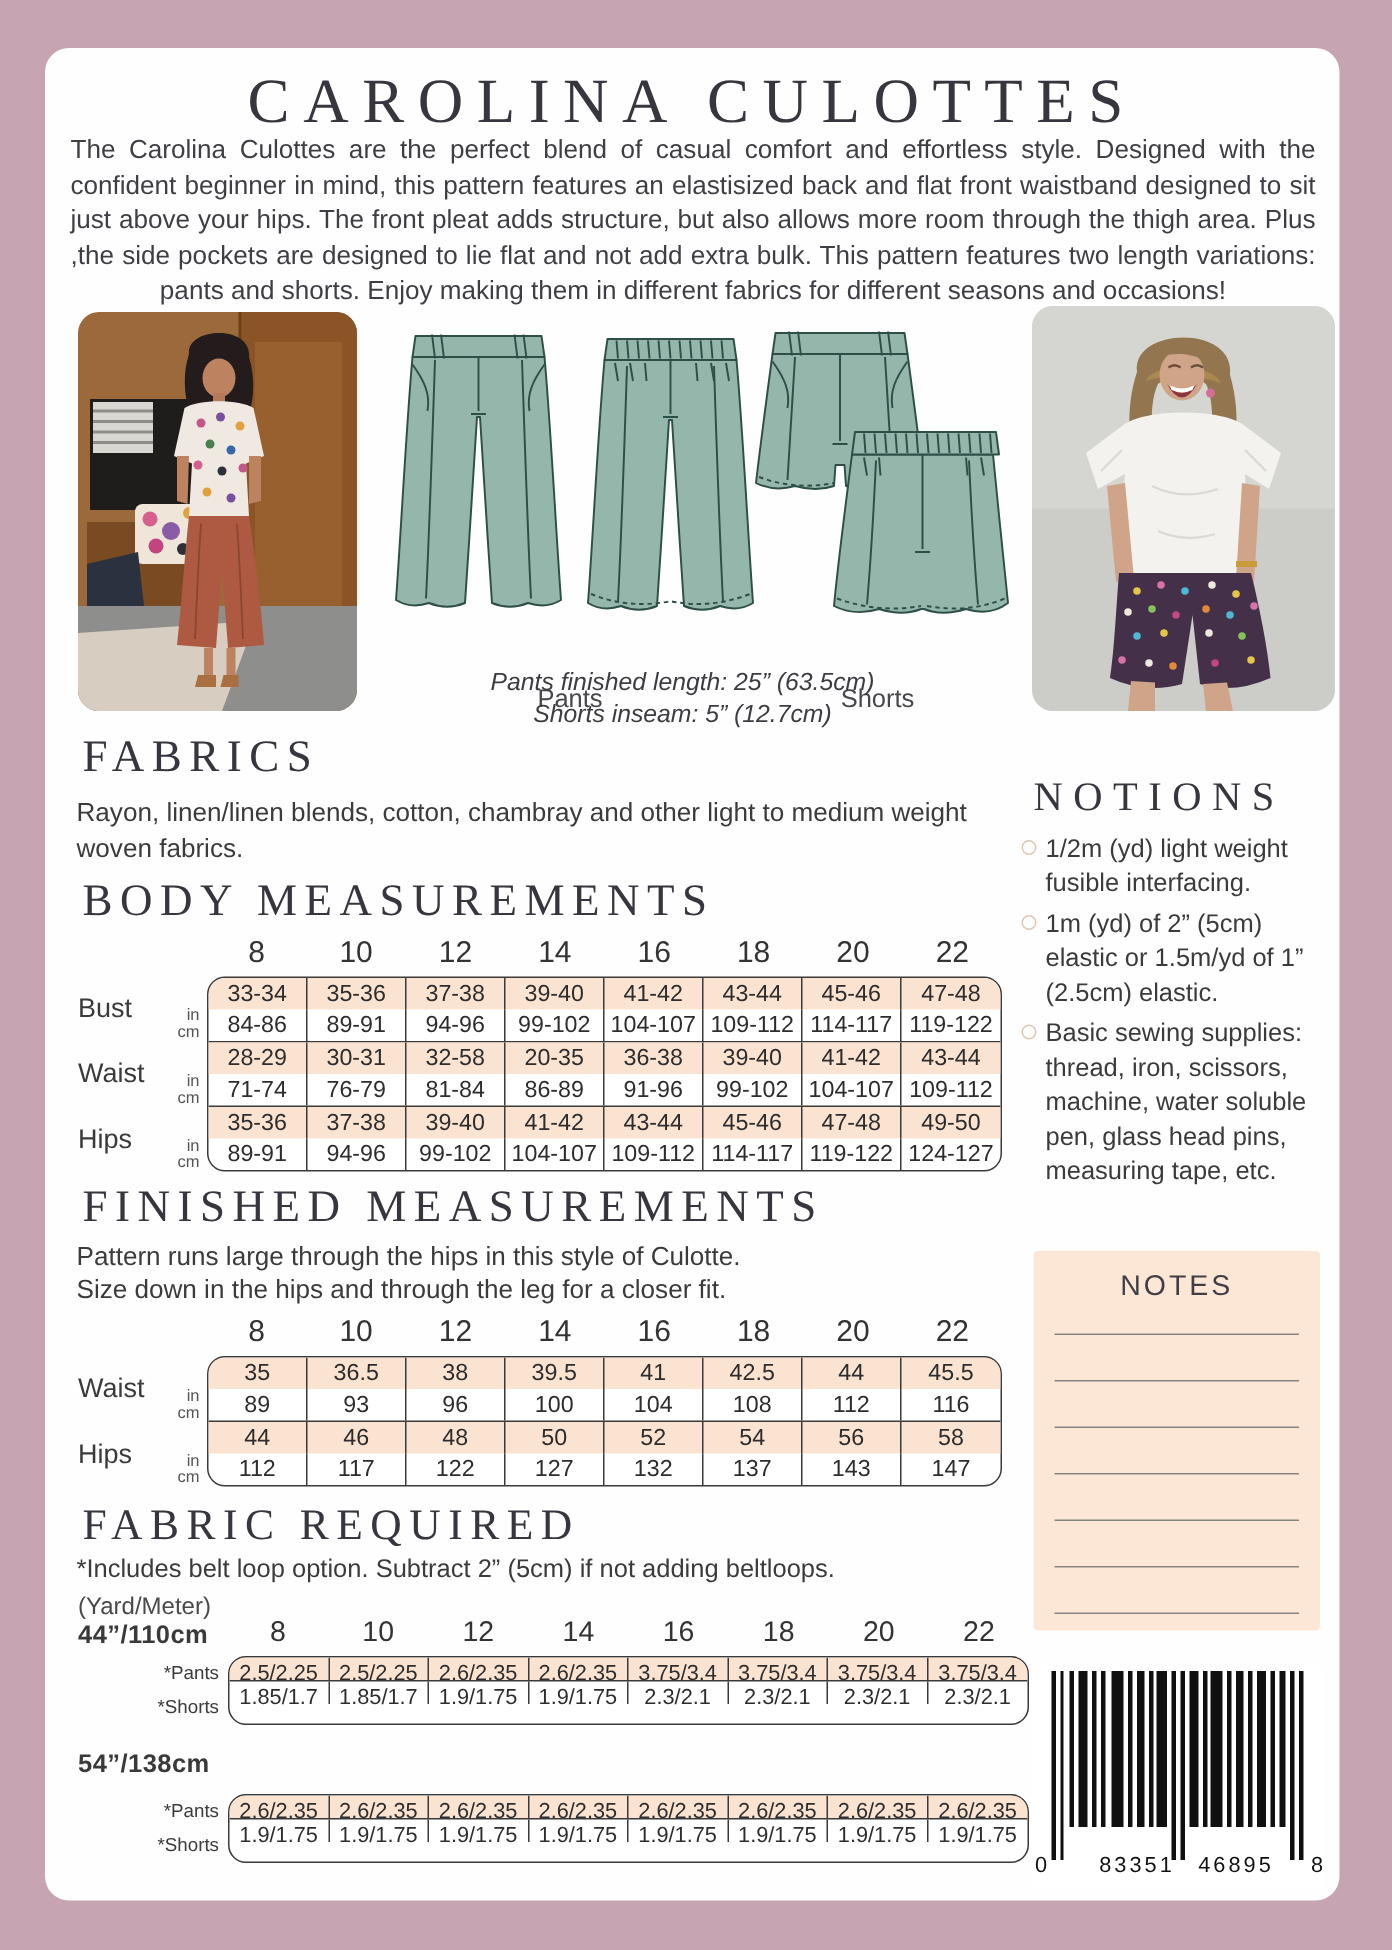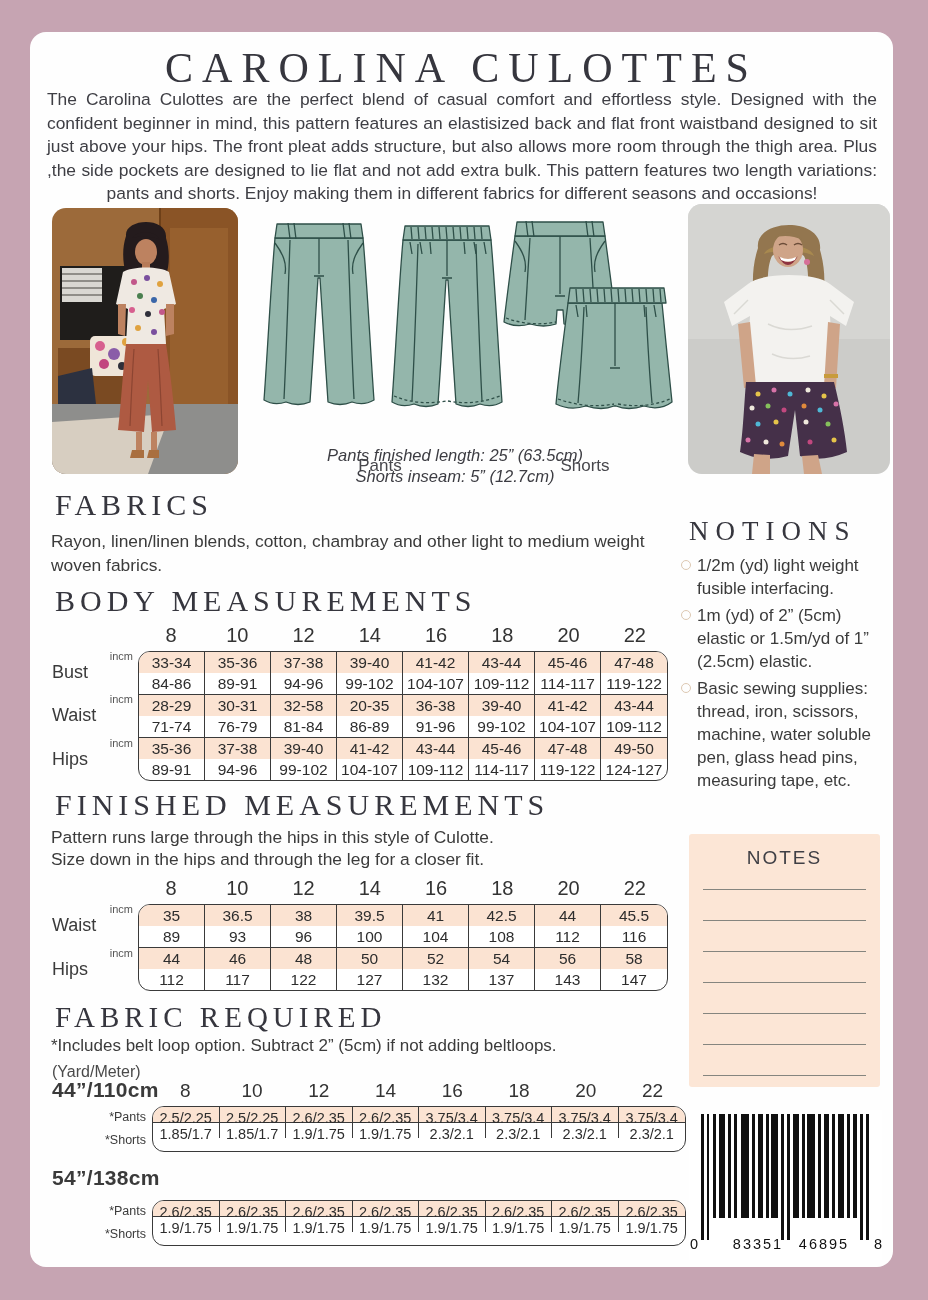--- a/index.html
+++ b/index.html
@@ -27,34 +27,34 @@
   .h-notions{left:655px;top:480px;font-size:27px;letter-spacing:7px;}
 
   
   .mtable{position:absolute;width:616px;}
   .mt-body{left:22px;top:592px;} .mt-fin{left:22px;top:845px;}
   .mt-sizes{display:grid;grid-template-columns:repeat(8,1fr);margin-left:86px;font-size:20px;text-align:center;color:#333;margin-bottom:4px;}
   .mt-flex{display:flex;}
   .mt-labels{width:86px;display:flex;flex-direction:column;}
   .mt-glabel{flex:1;display:flex;align-items:center;}
   .mt-name{flex:1;font-size:18px;color:#3a3a3a;}
-  .mt-units{display:flex;flex-direction:row;justify-content:flex-end;height:100%;padding-right:5px;}
+  .mt-units{display:flex;flex-direction:column;justify-content:flex-end;height:100%;padding-right:5px;}
   .mt-units i{font-style:normal;font-size:11px;color:#555;text-align:right;line-height:1;}
   .mt-box{flex:1;border:1.6px solid #3a3a3a;border-radius:12px;overflow:hidden;background:#fff;}
   .mt-group + .mt-group{border-top:1.4px solid #3a3a3a;}
   .mt-r{display:grid;grid-template-columns:repeat(8,1fr);}
   .mt-r span{text-align:center;font-size:15.5px;color:#2d2d2d;height:21px;line-height:21px;border-right:1.3px solid #3a3a3a;}
   .mt-r span:last-child{border-right:0;}
   .mt-r.peach{background:#fbe3d2;}
 
   
   .fr-group{position:absolute;left:22px;width:634px;}
   .fr-g1{top:1046px;} .fr-g2{top:1134px;}
   .fr-head{display:flex;align-items:flex-end;margin-bottom:4px;}
-  .fr-width{width:100px;font-size:21px;font-weight:bold;color:#3a3a3a;letter-spacing:0.3px;}
+  .fr-width{width:100px;font-size:17px;font-weight:bold;color:#3a3a3a;letter-spacing:0.3px;}
   .fr-sizes{flex:1;display:grid;grid-template-columns:repeat(8,1fr);font-size:19px;text-align:center;color:#333;}
   .fr-table{display:flex;}
   .fr-table.gap{margin-top:10px;}
   .fr-labels{width:100px;display:flex;flex-direction:column;justify-content:space-around;}
   .fr-labels span{font-size:12.5px;text-align:right;padding-right:6px;color:#3b3b3b;line-height:23px;}
   .fr-box .mt-r span{height:15px;line-height:23px;font-size:14.5px;}
   .fr-r.sep{border-top:1.3px solid #3a3a3a;}
 
   
   .notions{position:absolute;left:651px;top:522px;width:212px;margin:0;padding:0;list-style:none;}

